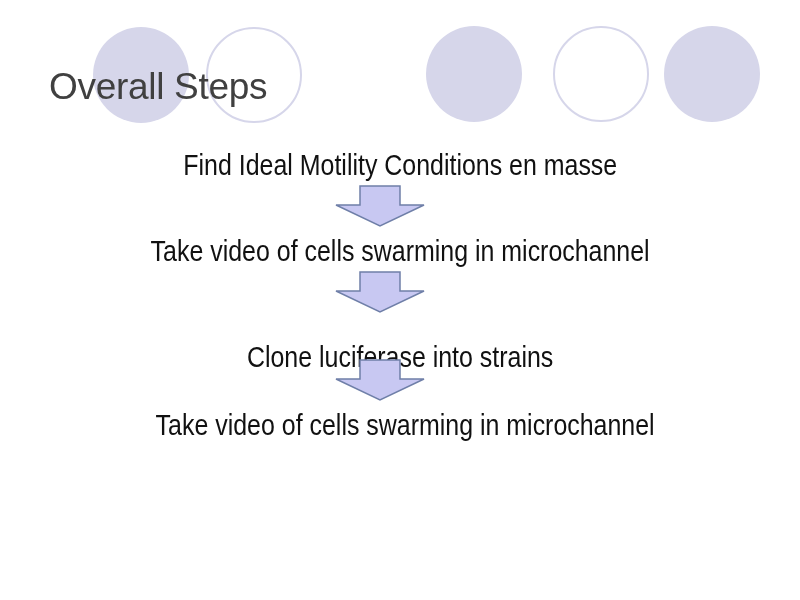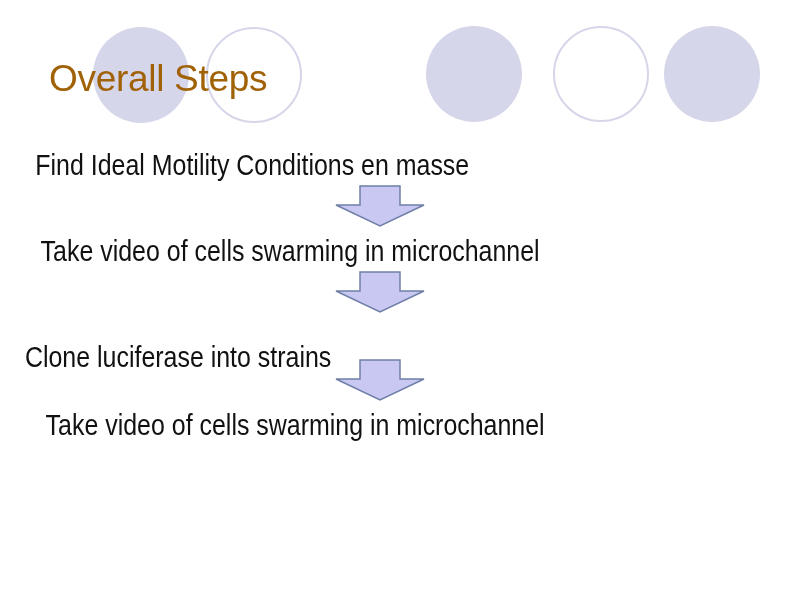--- a/index.html
+++ b/index.html
@@ -1,21 +1,21 @@
 <!DOCTYPE html>
 <html><head>
 <meta charset="utf-8">
 <style>
   html, body { margin:0; padding:0; }
   body { width:800px; height:600px; background:#ffffff; position:relative; overflow:hidden; font-family:"Liberation Sans", sans-serif; }
   .circle { position:absolute; width:96px; height:96px; border-radius:50%; box-sizing:border-box; }
   .filled { background:#d6d6ea; }
   .outline { background:transparent; border:2px solid #d6d6ea; }
-  .title { position:absolute; left:49px; top:58px; font-size:37px; color:#a16207; white-space:nowrap; letter-spacing:-0.3px; }
-  .step { position:absolute; left:0; width:800px; text-align:left; font-size:29px; color:#111; white-space:nowrap; }
+  .title { position:absolute; left:49px; top:66px; font-size:37px; color:#404040; white-space:nowrap; letter-spacing:-0.3px; }
+  .step { position:absolute; left:0; width:800px; text-align:center; font-size:29px; color:#111; white-space:nowrap; }
   .step span { display:inline-block; transform:scaleX(0.86); transform-origin:center; }
   .arrow { position:absolute; left:334px; width:92px; height:42px; }
 </style>
 </head>
 <body>
 
 <div>
   <div class="circle filled" style="left:93px;top:27px;"></div>
   <div class="circle outline" style="left:206px;top:27px;"></div>
   <div class="circle filled" style="left:426px;top:26px;"></div>

